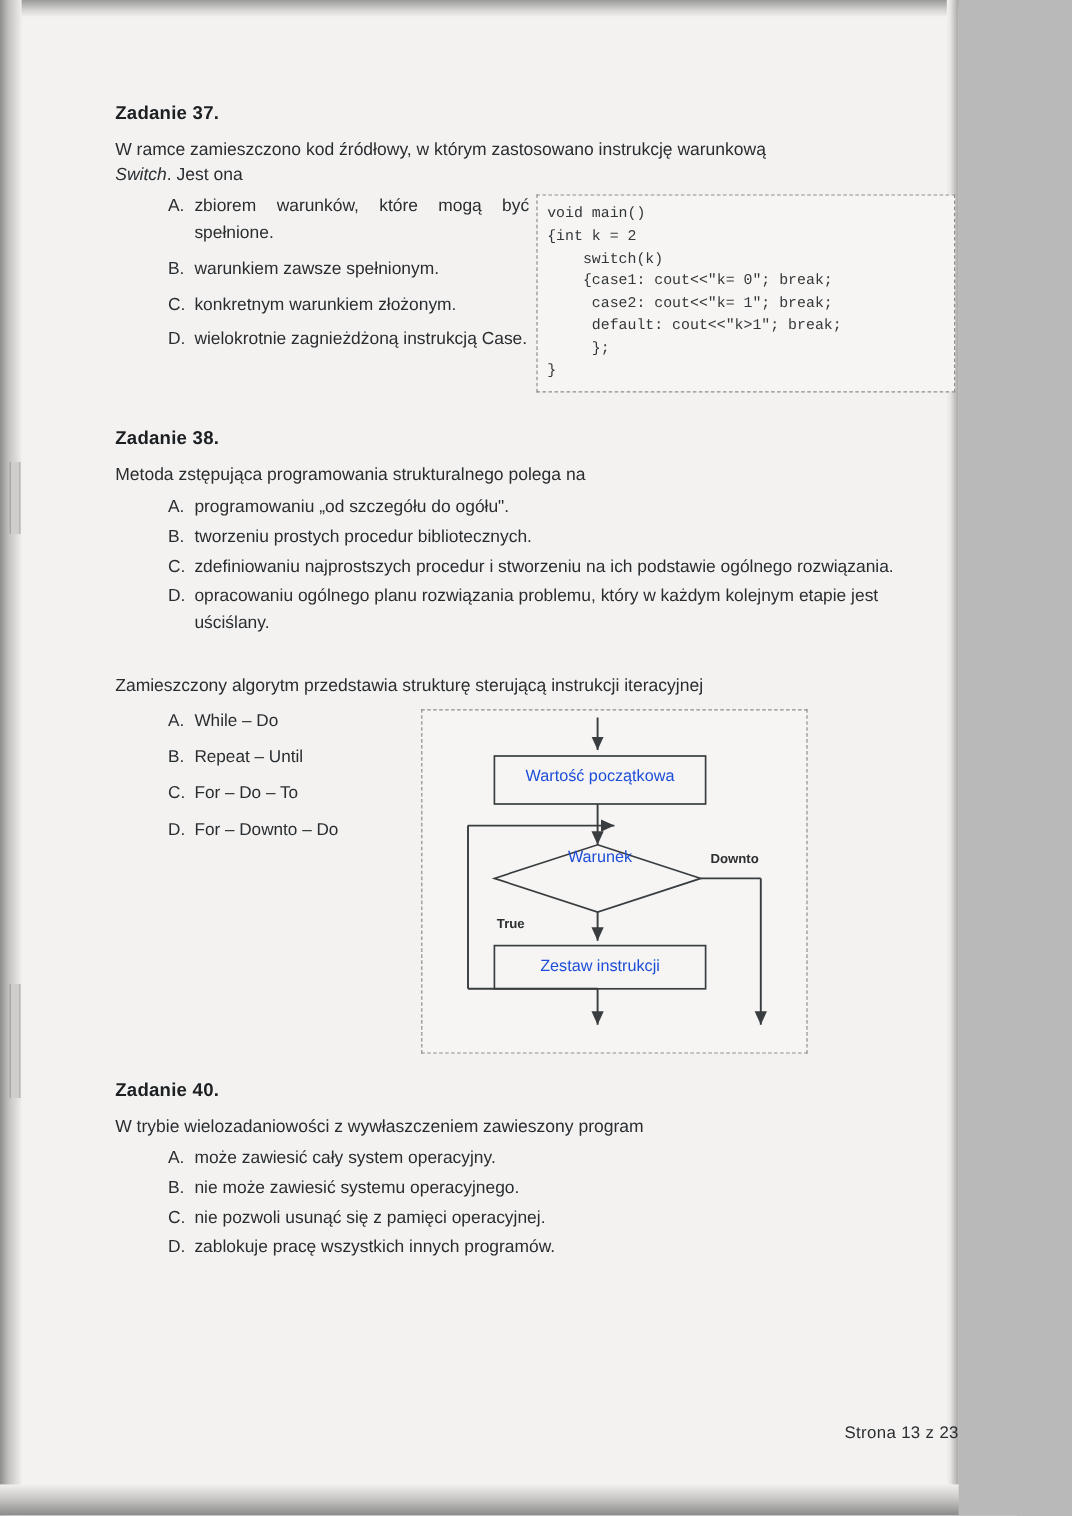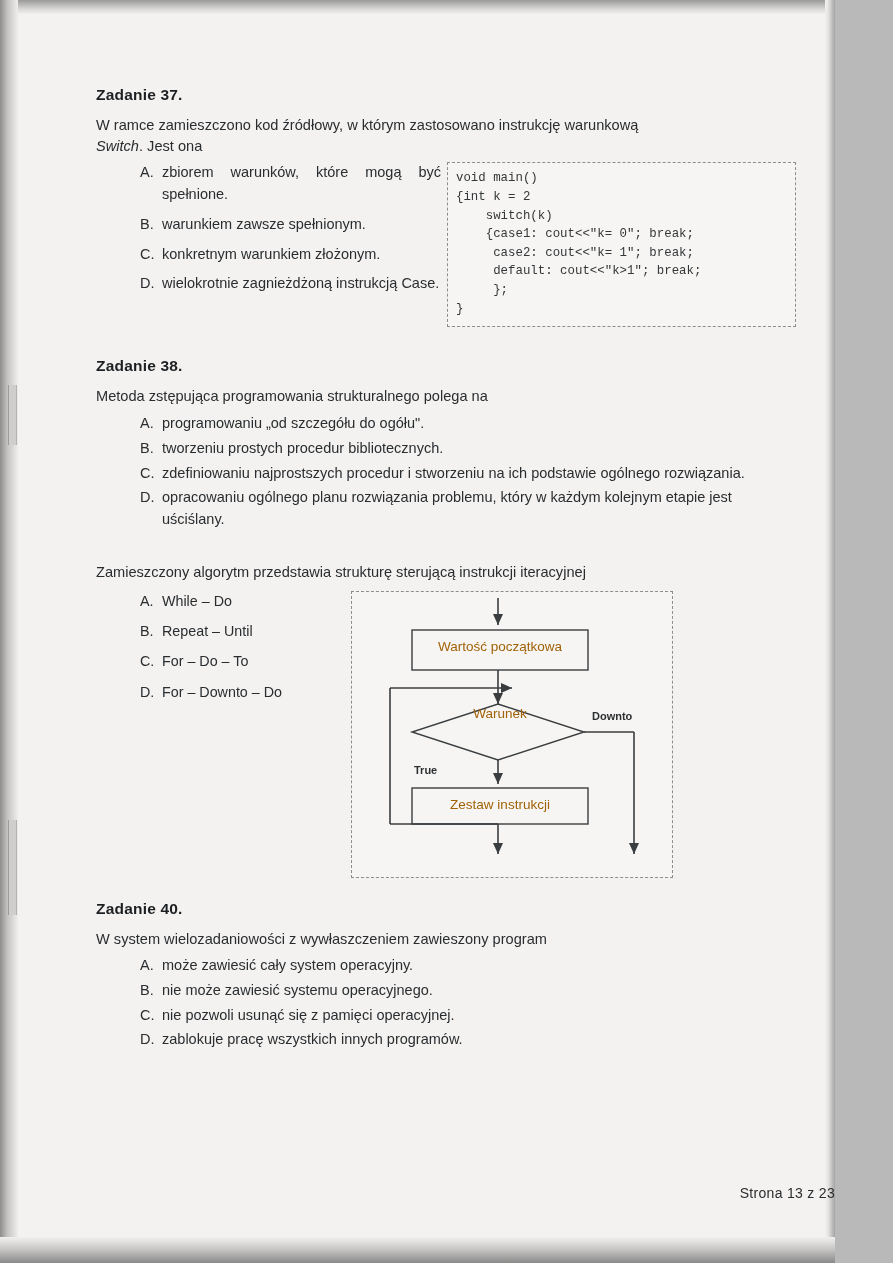--- a/index.html
+++ b/index.html
@@ -8,21 +8,20 @@
     background: #b9b9b9;
   }
   .page {
     position: relative;
     width: 799px;
     height: 1263px;
     background: #f3f2f0;
     overflow: hidden;
     font-family: "Liberation Sans", sans-serif;
     color: #25282b;
-    padding-left: 36px;
   }
   
   .scan-edge-left {
     position: absolute;
     left: 0; top: 0; bottom: 0;
     width: 18px;
     background: linear-gradient(to right, #8d8d8d 0%, #c3c2c0 40%, #efeeec 100%);
   }
   .scan-edge-top {
     position: absolute;
@@ -165,21 +164,21 @@
     width: 320px;
     height: 285px;
     border: 1px dashed #8e8d8b;
     background: #f6f5f3;
     flex: 0 0 320px;
   }
   .flow-box svg { display: block; }
   .flow-label {
     position: absolute;
     font-size: 13.5px;
-    color: #a16207;
+    color: #1d4ed8;
     font-family: "Liberation Sans", sans-serif;
     white-space: nowrap;
   }
   .flow-label.small {
     font-size: 11px;
     font-weight: bold;
     color: #2d3032;
   }
 
   .footer {
@@ -334,21 +333,21 @@
           <div class="flow-label small" style="left:240px; top:118px;">Downto</div>
           <div class="flow-label small" style="left:62px; top:172px;">True</div>
         </div>
       </div>
     </div>
 
     <div class="spacer-40"></div>
 
     <div>
       <h2 class="task-heading">Zadanie 40.</h2>
-      <p class="intro">W system wielozadaniowości z wywłaszczeniem zawieszony program</p>
+      <p class="intro">W trybie wielozadaniowości z wywłaszczeniem zawieszony program</p>
       <ol class="answers">
         <li>
           <span class="lbl">A.</span>
           <span class="txt">może zawiesić cały system operacyjny.</span>
         </li>
         <li>
           <span class="lbl">B.</span>
           <span class="txt">nie może zawiesić systemu operacyjnego.</span>
         </li>
         <li>

